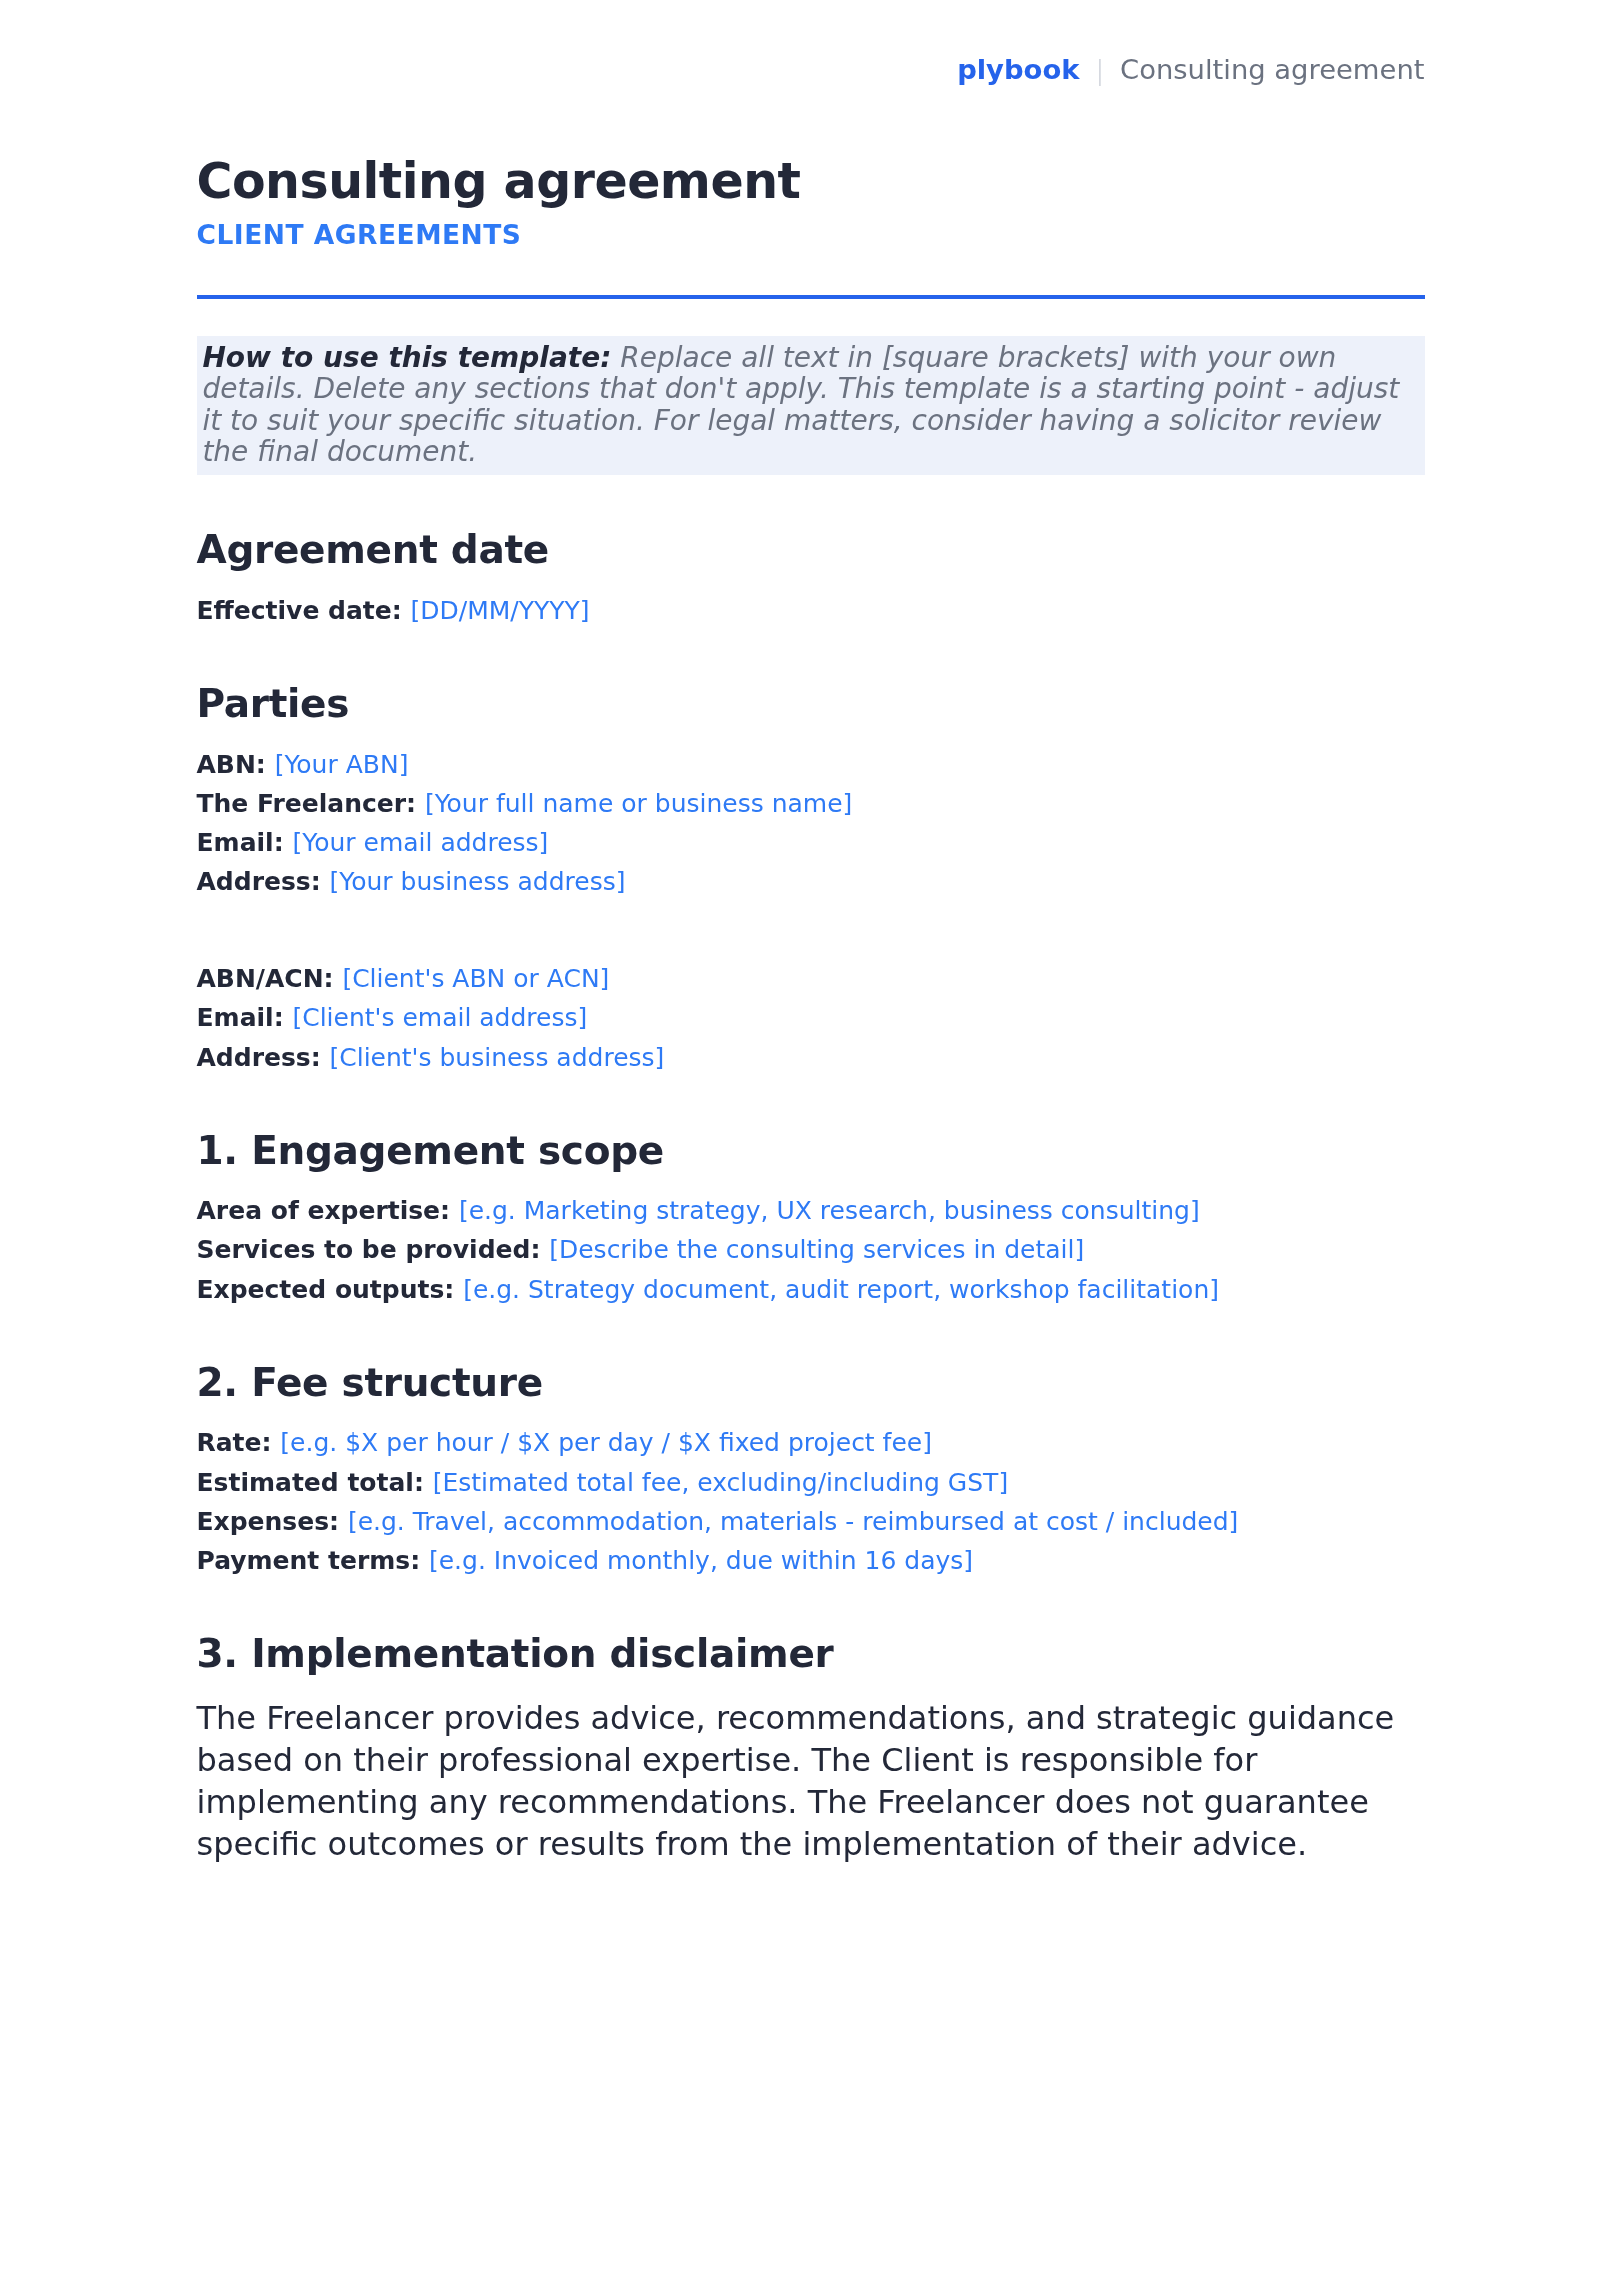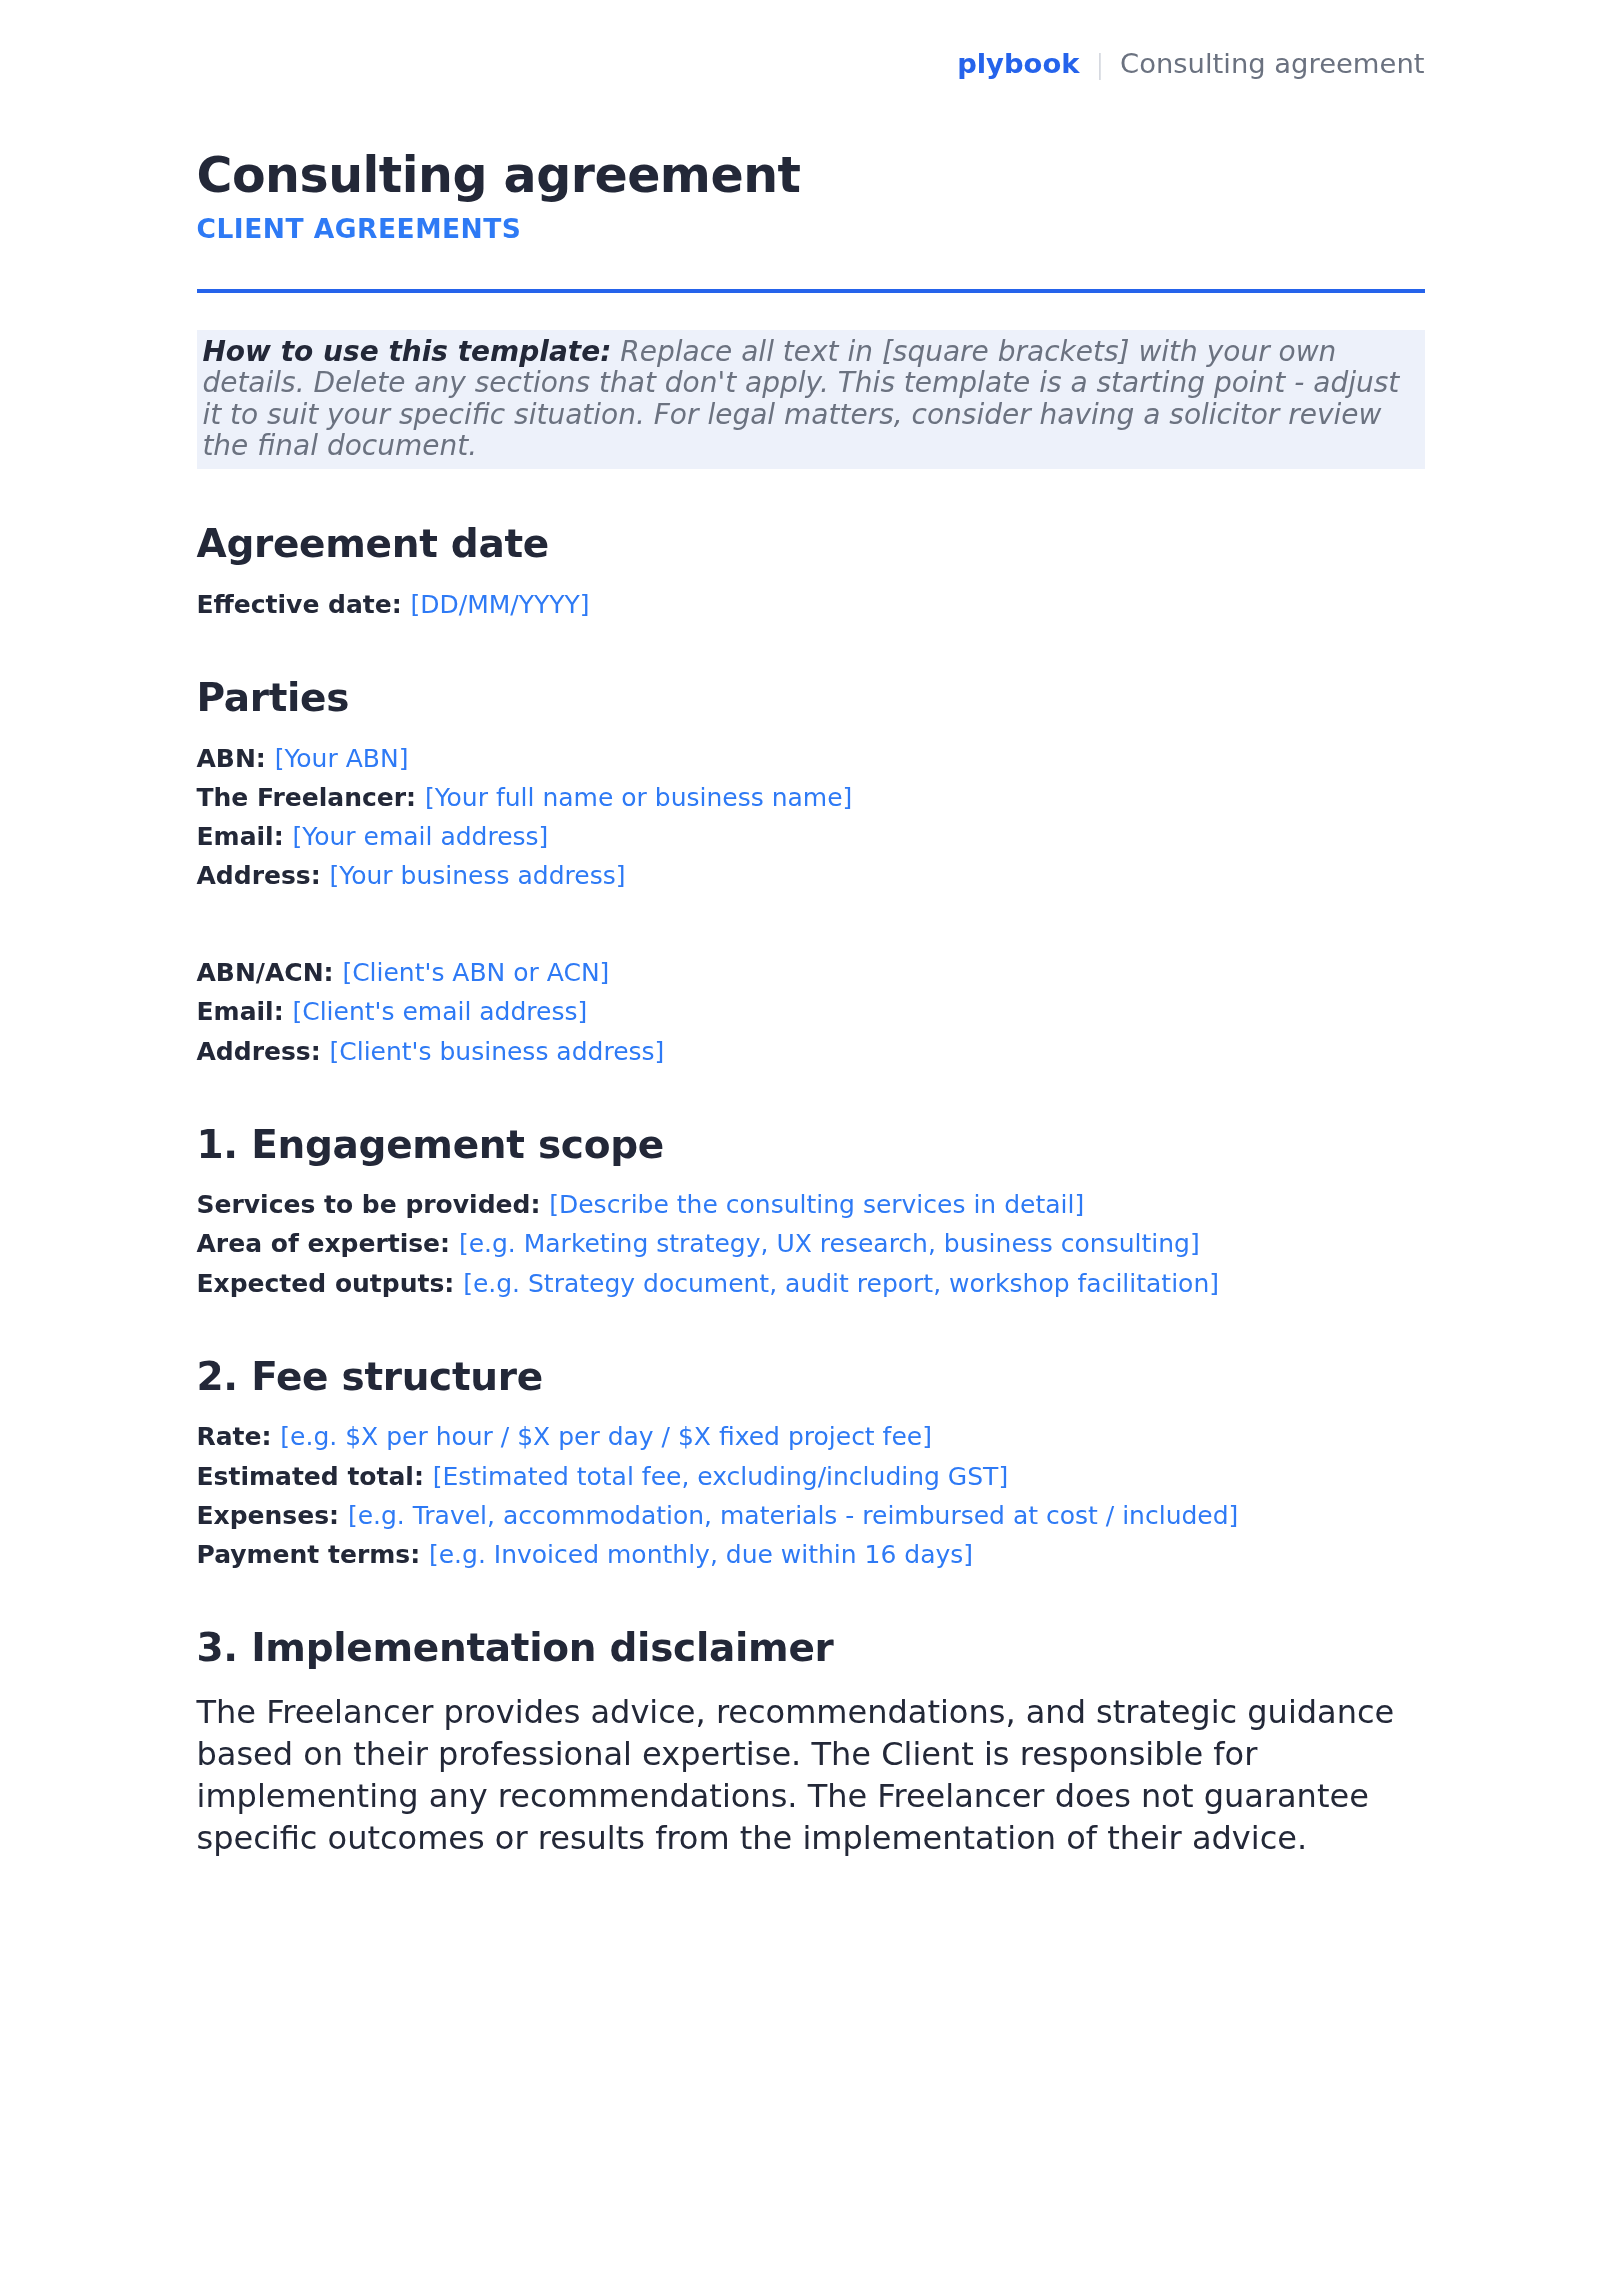--- a/index.html
+++ b/index.html
@@ -2,21 +2,21 @@
 <html style="--accent: #2563eb; --value-blue: #2e7af5; --text-dark: #232838; --gray: #6b7280; --separator: #c9cdd6; --notice-bg: #edf1fa; --footer-gray: #8a93a5;"><head>
 <meta charset="utf-8">
 <style>
   html,body{margin:0;padding:0;background:#ffffff;}
   body{
     width:1621px;height:2293px;
     font-family:"DejaVu Sans","Liberation Sans",sans-serif;
     color:var(--text-dark,#232838);
     -webkit-font-smoothing:antialiased;
   }
-  .page{width:1228px;margin:6px auto;padding-top:40px;}
+  .page{width:1228px;margin:12px auto;padding-top:40px;}
 
   
   .doc-header{display:flex;justify-content:flex-end;align-items:baseline;
     font-size:27.4px;line-height:35px;}
   .brand{color:var(--accent,#2563eb);font-weight:bold;}
   .header-sep{color:var(--separator,#c9cdd6);margin:0 15.7px;font-weight:300;}
   .header-doc{color:var(--gray,#6b7280);}
 
   
   h1.page-title{margin:69px 0 0 0;font-size:49px;line-height:1.05;
@@ -89,24 +89,24 @@
     <p class="field">
       <span class="flabel">Email:</span><span class="fvalue">[Client's email address]</span>
     </p>
     <p class="field">
       <span class="flabel">Address:</span><span class="fvalue">[Client's business address]</span>
     </p>
   </div>
 
   <h2 class="section-heading">1. Engagement scope</h2>
   <p class="field">
-    <span class="flabel">Services to be provided:</span><span class="fvalue">[Describe the consulting services in detail]</span>
+    <span class="flabel">Area of expertise:</span><span class="fvalue">[e.g. Marketing strategy, UX research, business consulting]</span>
   </p>
   <p class="field">
-    <span class="flabel">Area of expertise:</span><span class="fvalue">[e.g. Marketing strategy, UX research, business consulting]</span>
+    <span class="flabel">Services to be provided:</span><span class="fvalue">[Describe the consulting services in detail]</span>
   </p>
   <p class="field">
     <span class="flabel">Expected outputs:</span><span class="fvalue">[e.g. Strategy document, audit report, workshop facilitation]</span>
   </p>
 
   <h2 class="section-heading">2. Fee structure</h2>
   <p class="field">
     <span class="flabel">Rate:</span><span class="fvalue">[e.g. $X per hour / $X per day / $X fixed project fee]</span>
   </p>
   <p class="field">

